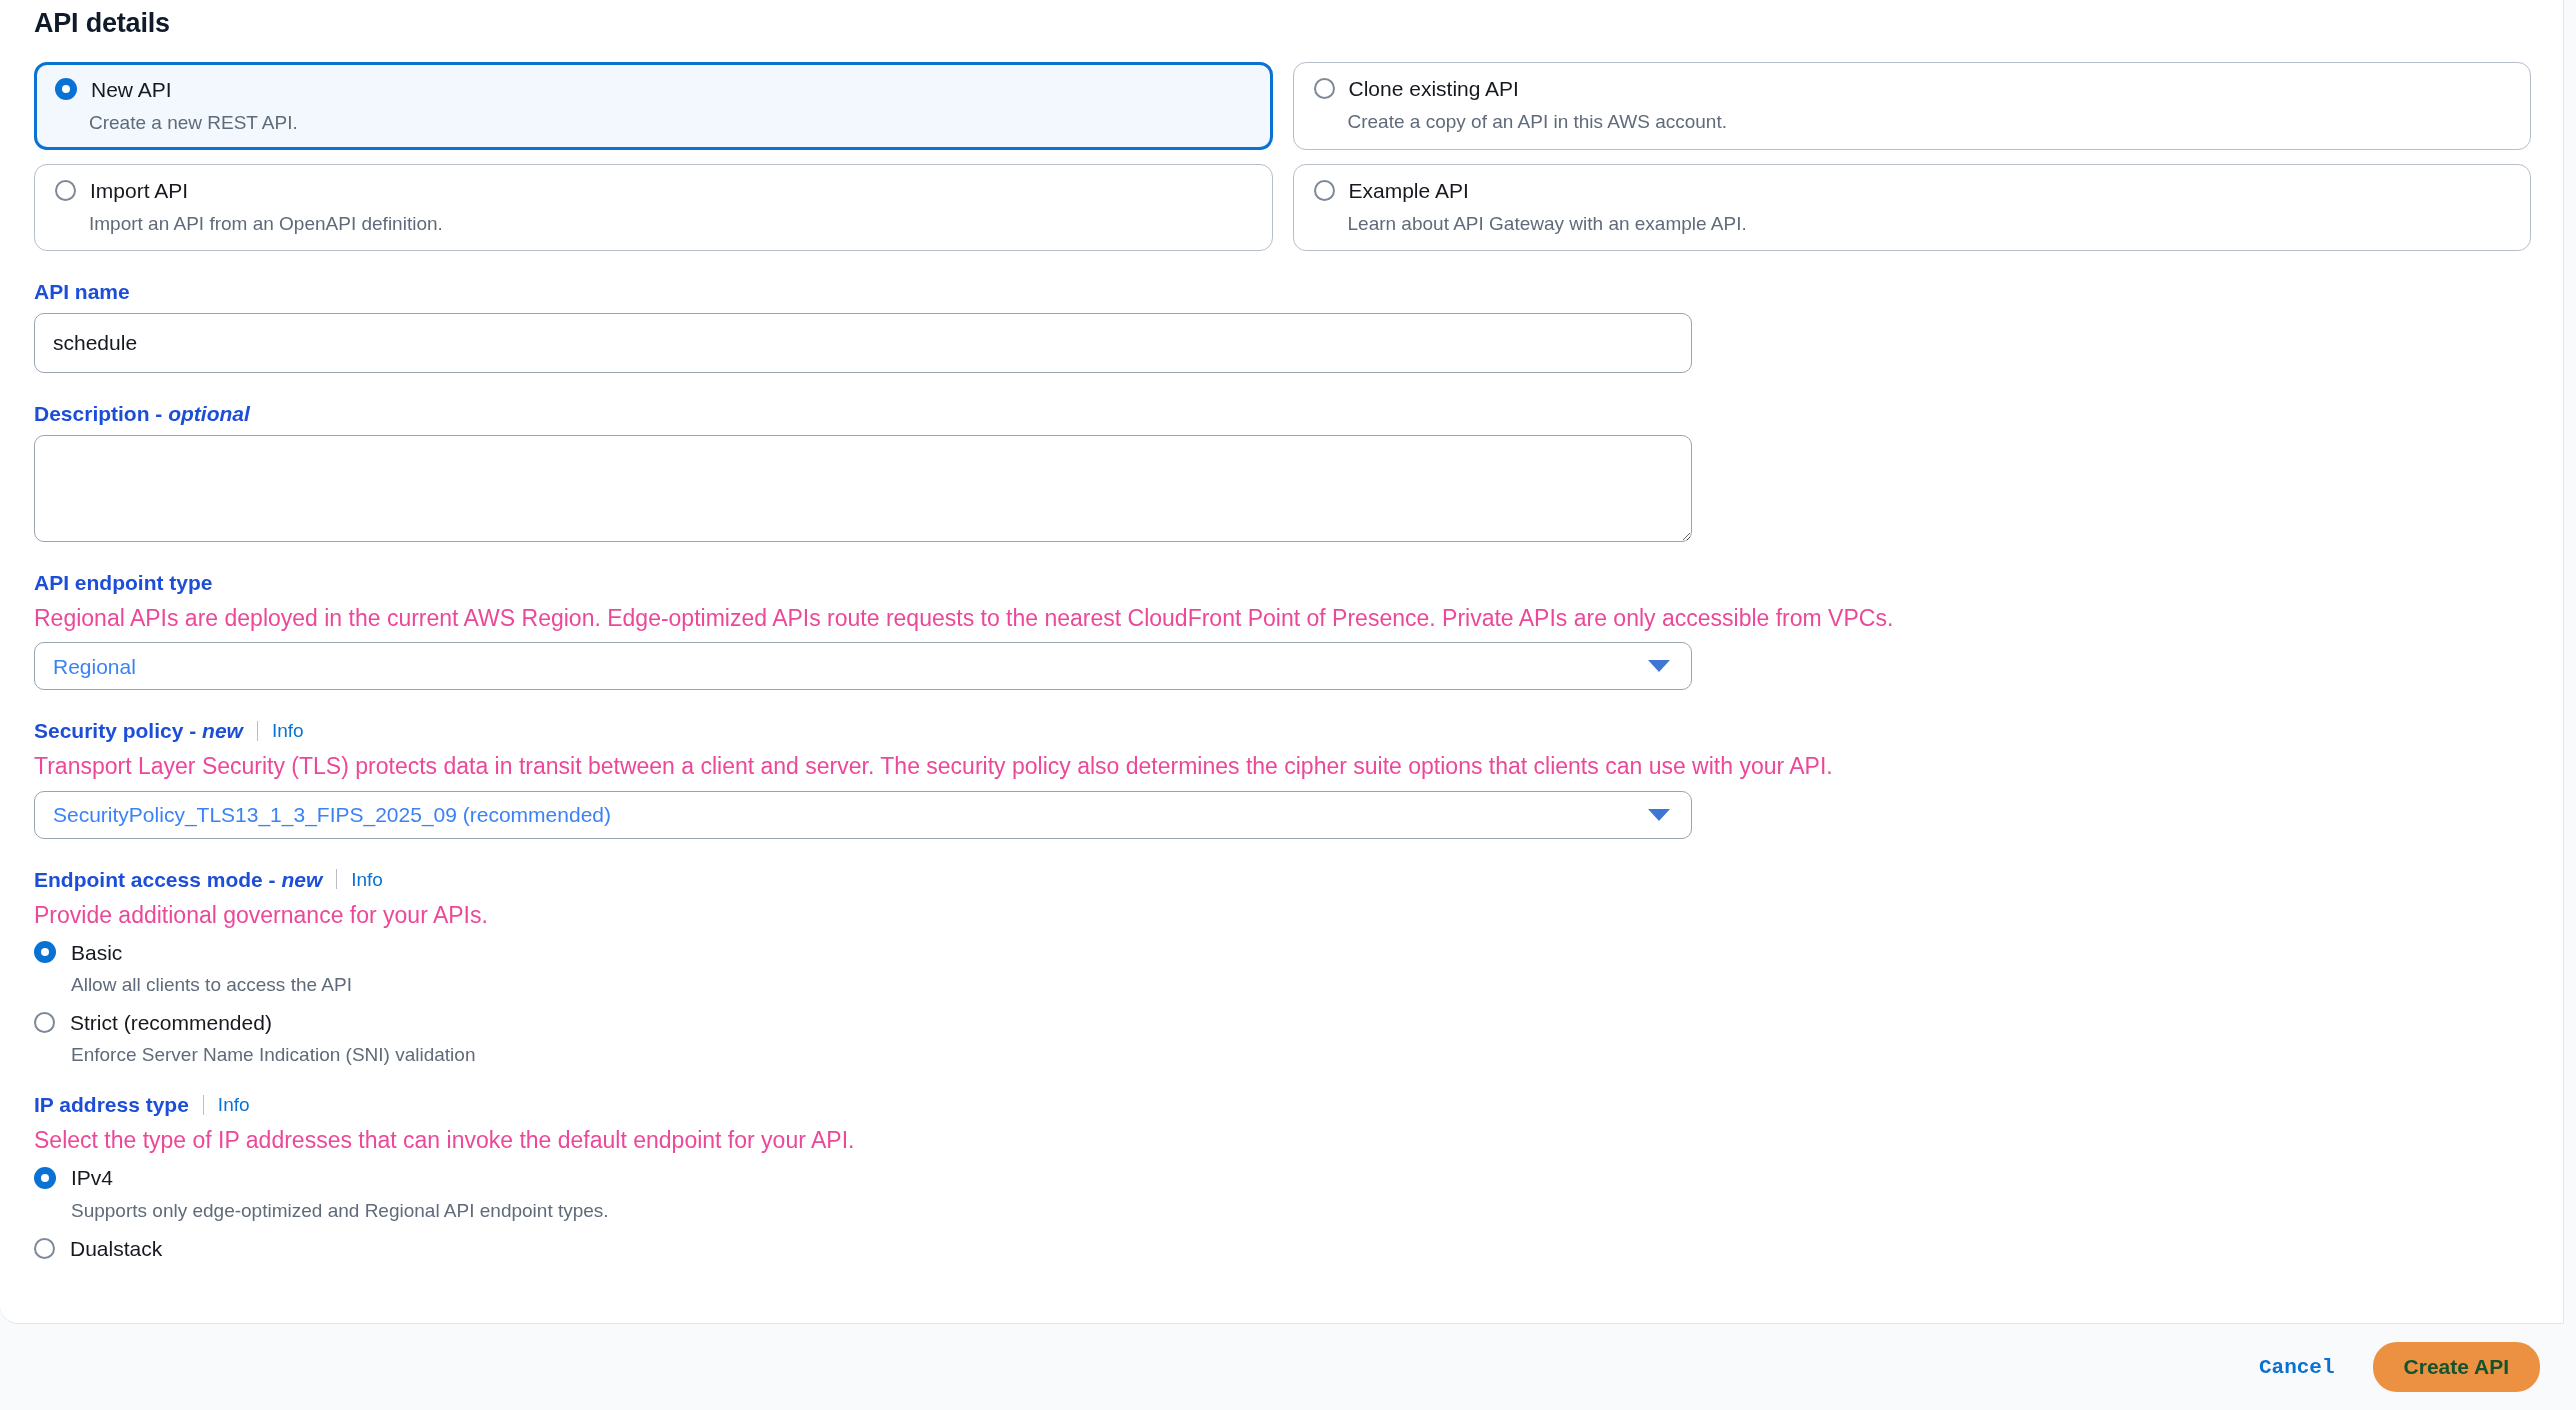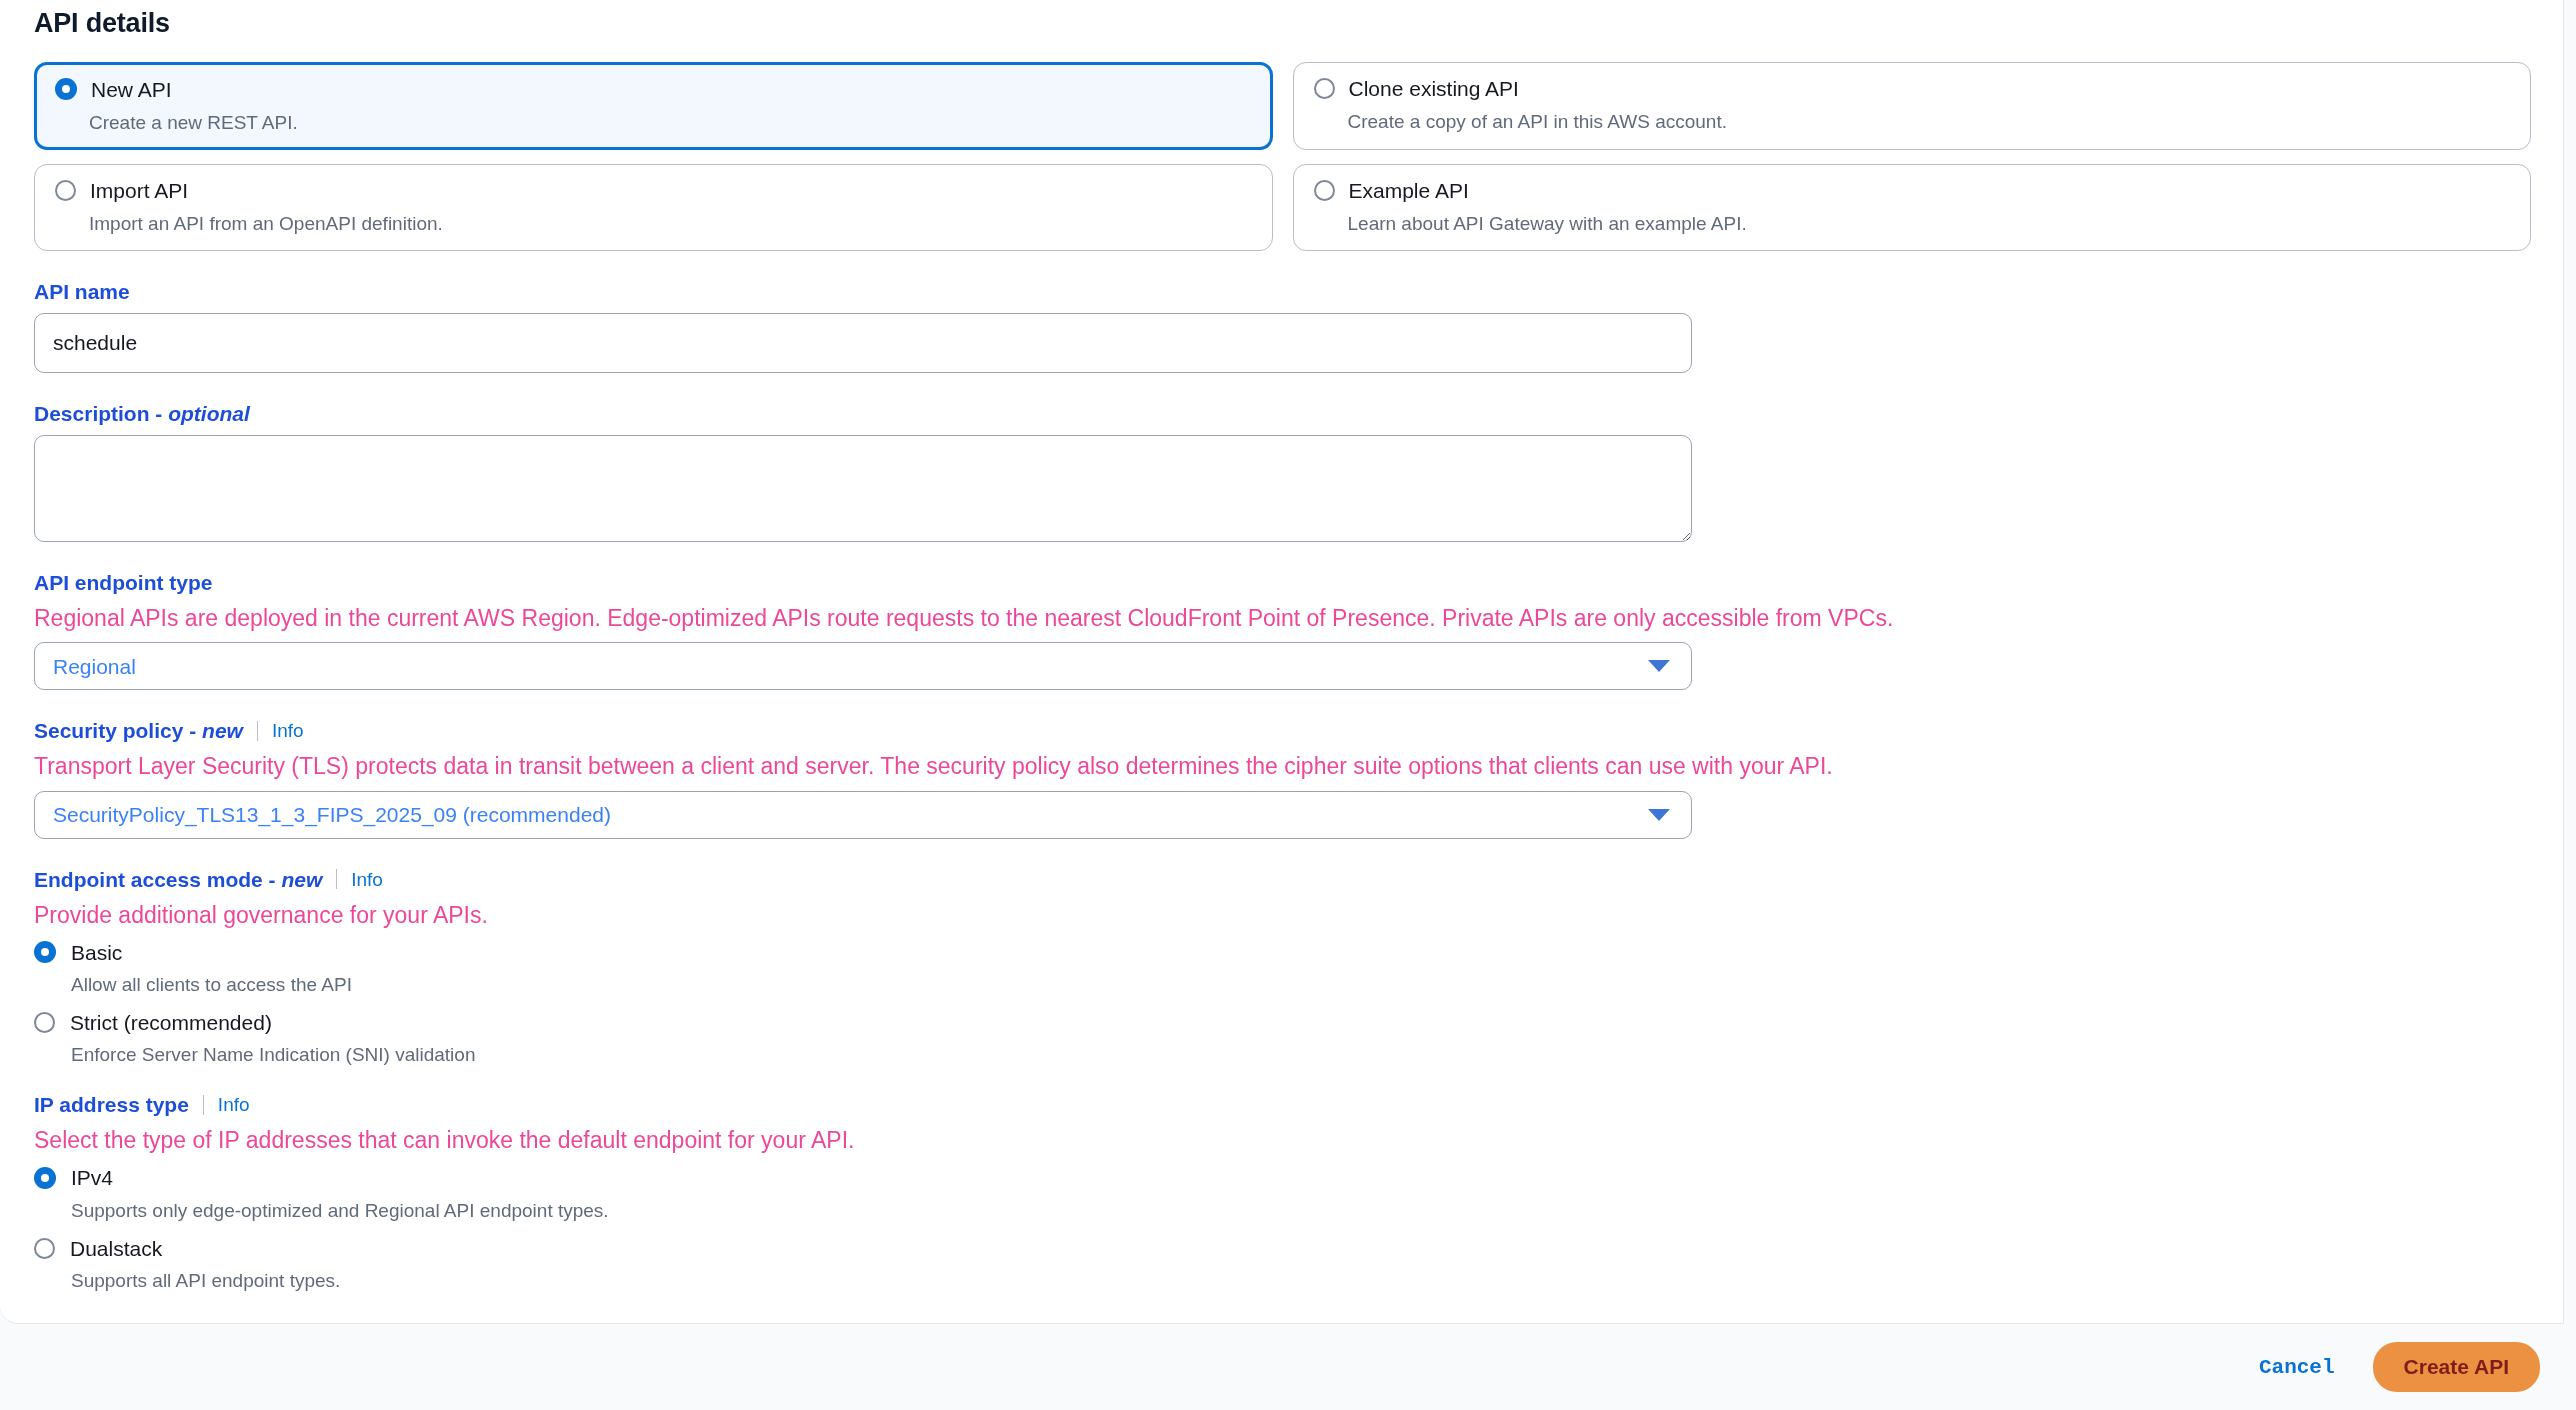--- a/index.html
+++ b/index.html
@@ -235,21 +235,21 @@
     color: #0972d3;
     background: transparent;
     border: none;
     cursor: pointer;
     font-family: Liberation Mono, monospace;
     padding: 10px 6px;
   }
   .btn-primary {
     font-size: 21px;
     font-weight: bold;
-    color: #7f1d1d;
+    color: #14532d;
     background: #ec9141;
     border: none;
     border-radius: 24px;
     padding: 13px 31px;
     cursor: pointer;
     font-family: "Liberation Sans", sans-serif;
   }
 </style>
 </head>
 <body>
@@ -366,21 +366,20 @@
           <span class="radio on"></span>
           <span class="rlabel">IPv4</span>
         </div>
         <div class="rdesc">Supports only edge-optimized and Regional API endpoint types.</div>
       </div>
       <div class="ritem">
         <div class="rrow">
           <span class="radio"></span>
           <span class="rlabel">Dualstack</span>
         </div>
-        <div class="rdesc">Supports all API endpoint types.</div>
       </div>
     </div>
   </div>
 
 </div>
 
 <div class="footer">
   <div class="footer-inner">
     <button class="btn-cancel">Cancel</button>
     <button class="btn-primary">Create API</button>

